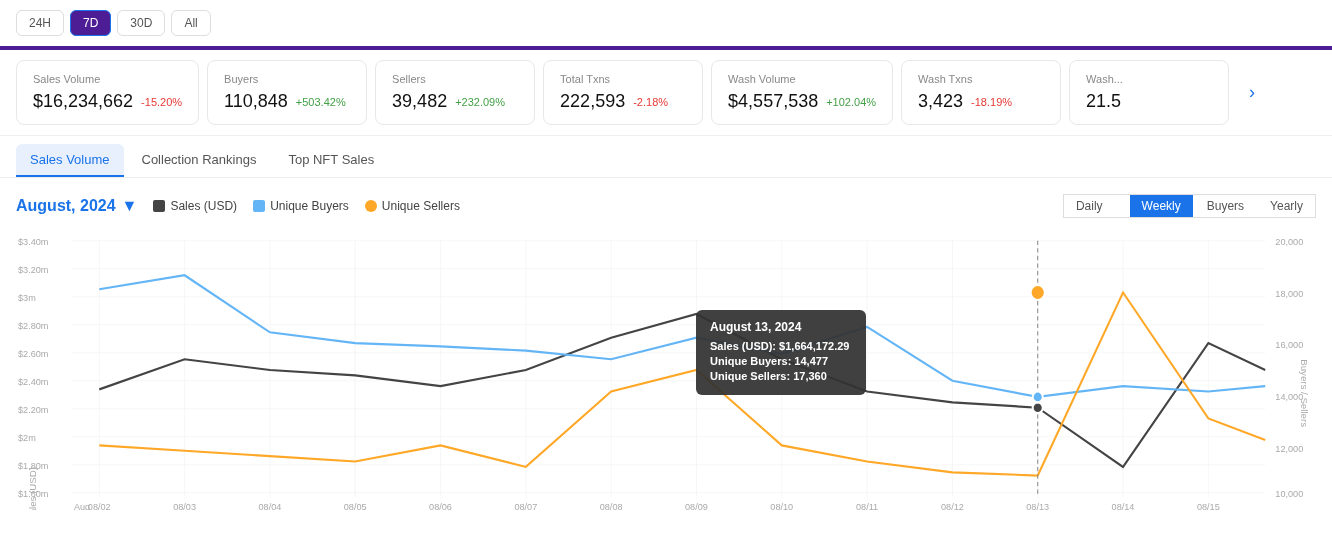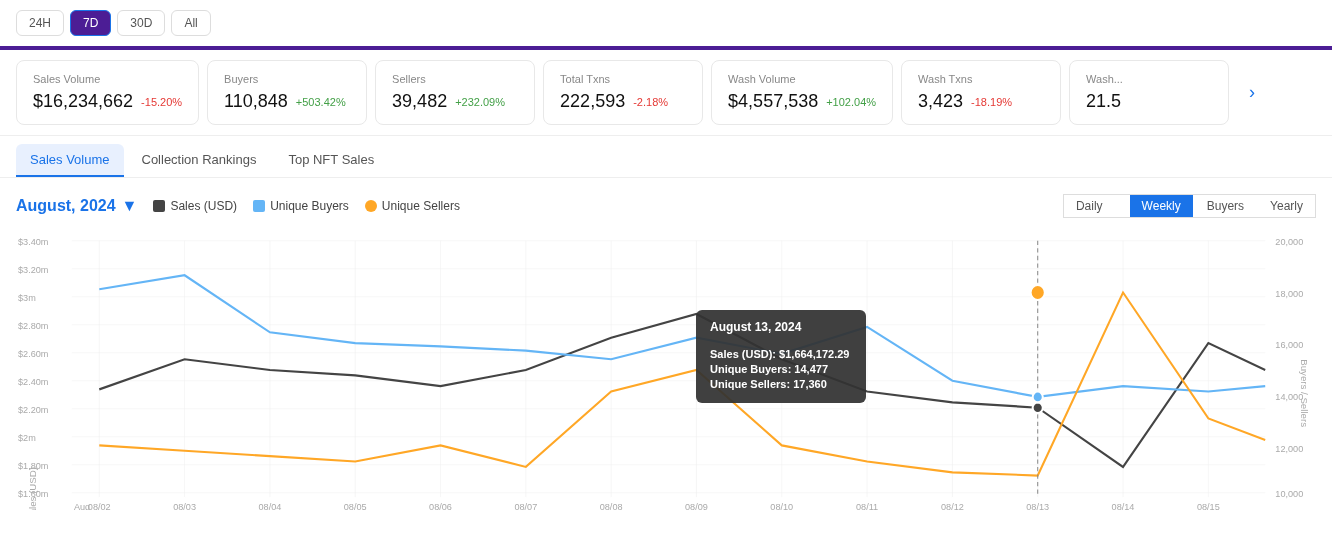--- a/index.html
+++ b/index.html
@@ -32,21 +32,21 @@
     .legend-item { display: flex; align-items: center; gap: 5px; font-size: 12px; color: #444; }
     .legend-dot { width: 12px; height: 12px; border-radius: 2px; }
     .period-btns { display: flex; gap: 2px; border: 1px solid #ddd; border-radius: 0; overflow: hidden; }
     .period-btn { padding: 4px 12px; border: none; background: #fff; cursor: pointer; font-size: 12px; color: #555; }
     .period-btn.active { background: #1a73e8; color: #fff; margin-left: 13px; }
 
     .chart-wrapper { position: relative; width: 100%; height: 280px; }
     svg.chart { width: 100%; height: 100%; }
 
     .tooltip-box { position: absolute; background: rgba(50,50,50,0.93); color: #fff; border-radius: 6px; padding: 10px 14px; font-size: 11px; pointer-events: none; min-width: 170px; }
-    .tooltip-title { font-weight: 700; margin-bottom: 14px; font-size: 12px; }
+    .tooltip-title { font-weight: 700; margin-bottom: 6px; font-size: 12px; }
     .tooltip-row { margin-bottom: 3px; }
     .tooltip-row span { font-weight: 600; }
   </style>
 </head>
 <body>
 
 <div class="top-bar">
   <button class="time-btn">24H</button>
   <button class="time-btn active">7D</button>
   <button class="time-btn">30D</button>

